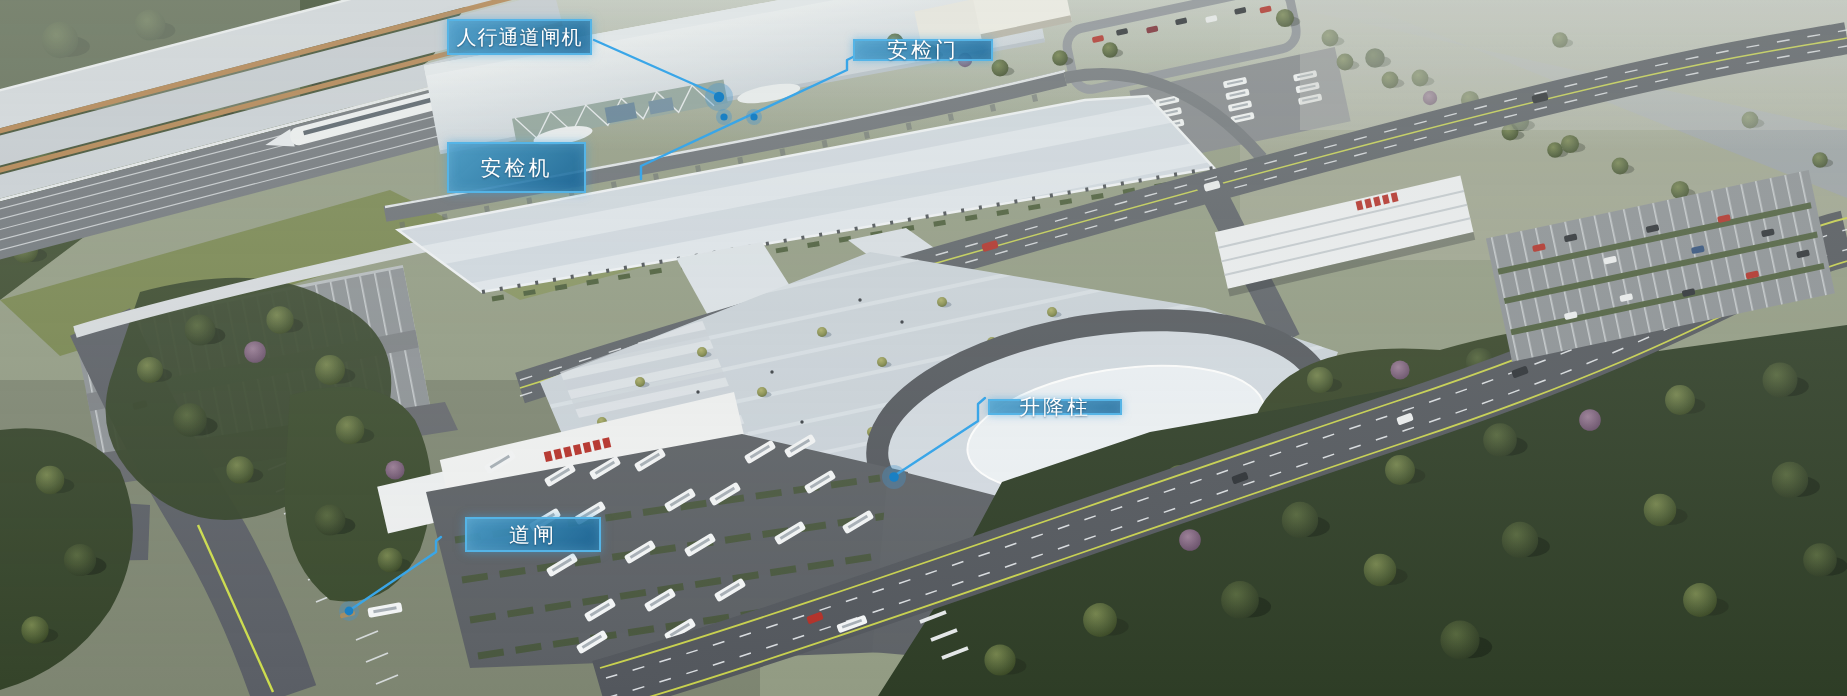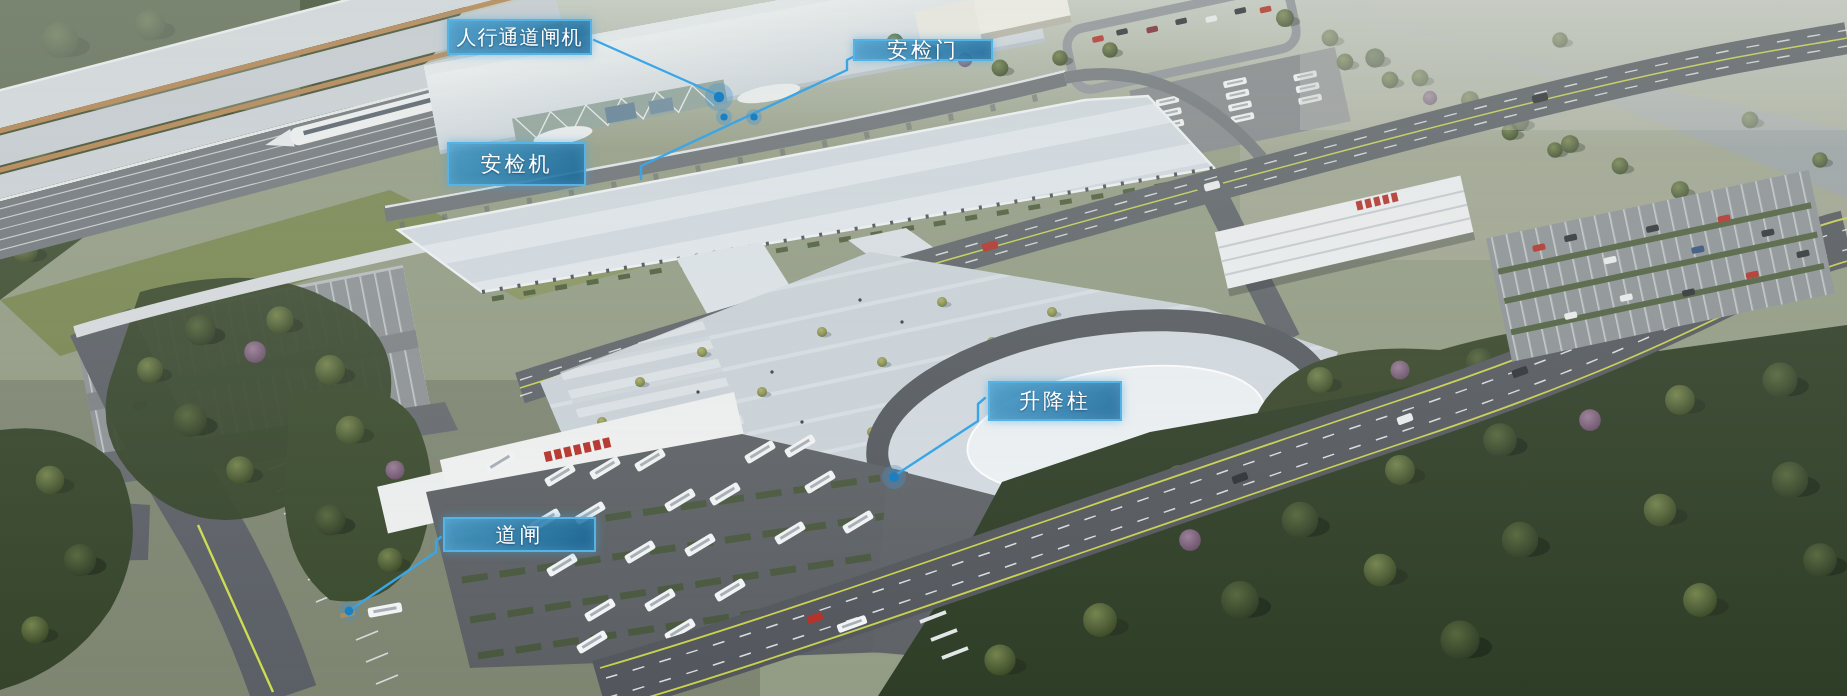--- a/index.html
+++ b/index.html
@@ -513,19 +513,19 @@
     <rect x="340" y="612" width="15" height="5" rx="2" fill="#d78a2e" transform="rotate(-14 347 614)"></rect>
     <circle cx="349" cy="611" r="10" fill="rgba(70,150,205,0.35)"></circle>
         <circle cx="349" cy="611" r="4.4" fill="#1a80c4"></circle>
   </g>
 </svg>
 
 <div class="callout long" style="left:447px;top:19px;width:145px;height:36px">人行通道闸机</div>
 
 <div class="callout" style="left:853px;top:39px;width:140px;height:22px">安检门</div>
 
-<div class="callout" style="left:447px;top:142px;width:139px;height:44px">安检机</div>
-
-<div class="callout" style="left:988px;top:381px;width:134px;height:40px">升降柱</div>
-
-<div class="callout" style="left:443px;top:517px;width:153px;height:35px">道闸</div>
+<div class="callout" style="left:447px;top:142px;width:139px;height:51px">安检机</div>
+
+<div class="callout" style="left:988px;top:399px;width:134px;height:16px">升降柱</div>
+
+<div class="callout" style="left:465px;top:517px;width:136px;height:35px">道闸</div>
 
 </div>
 
 </body></html>

